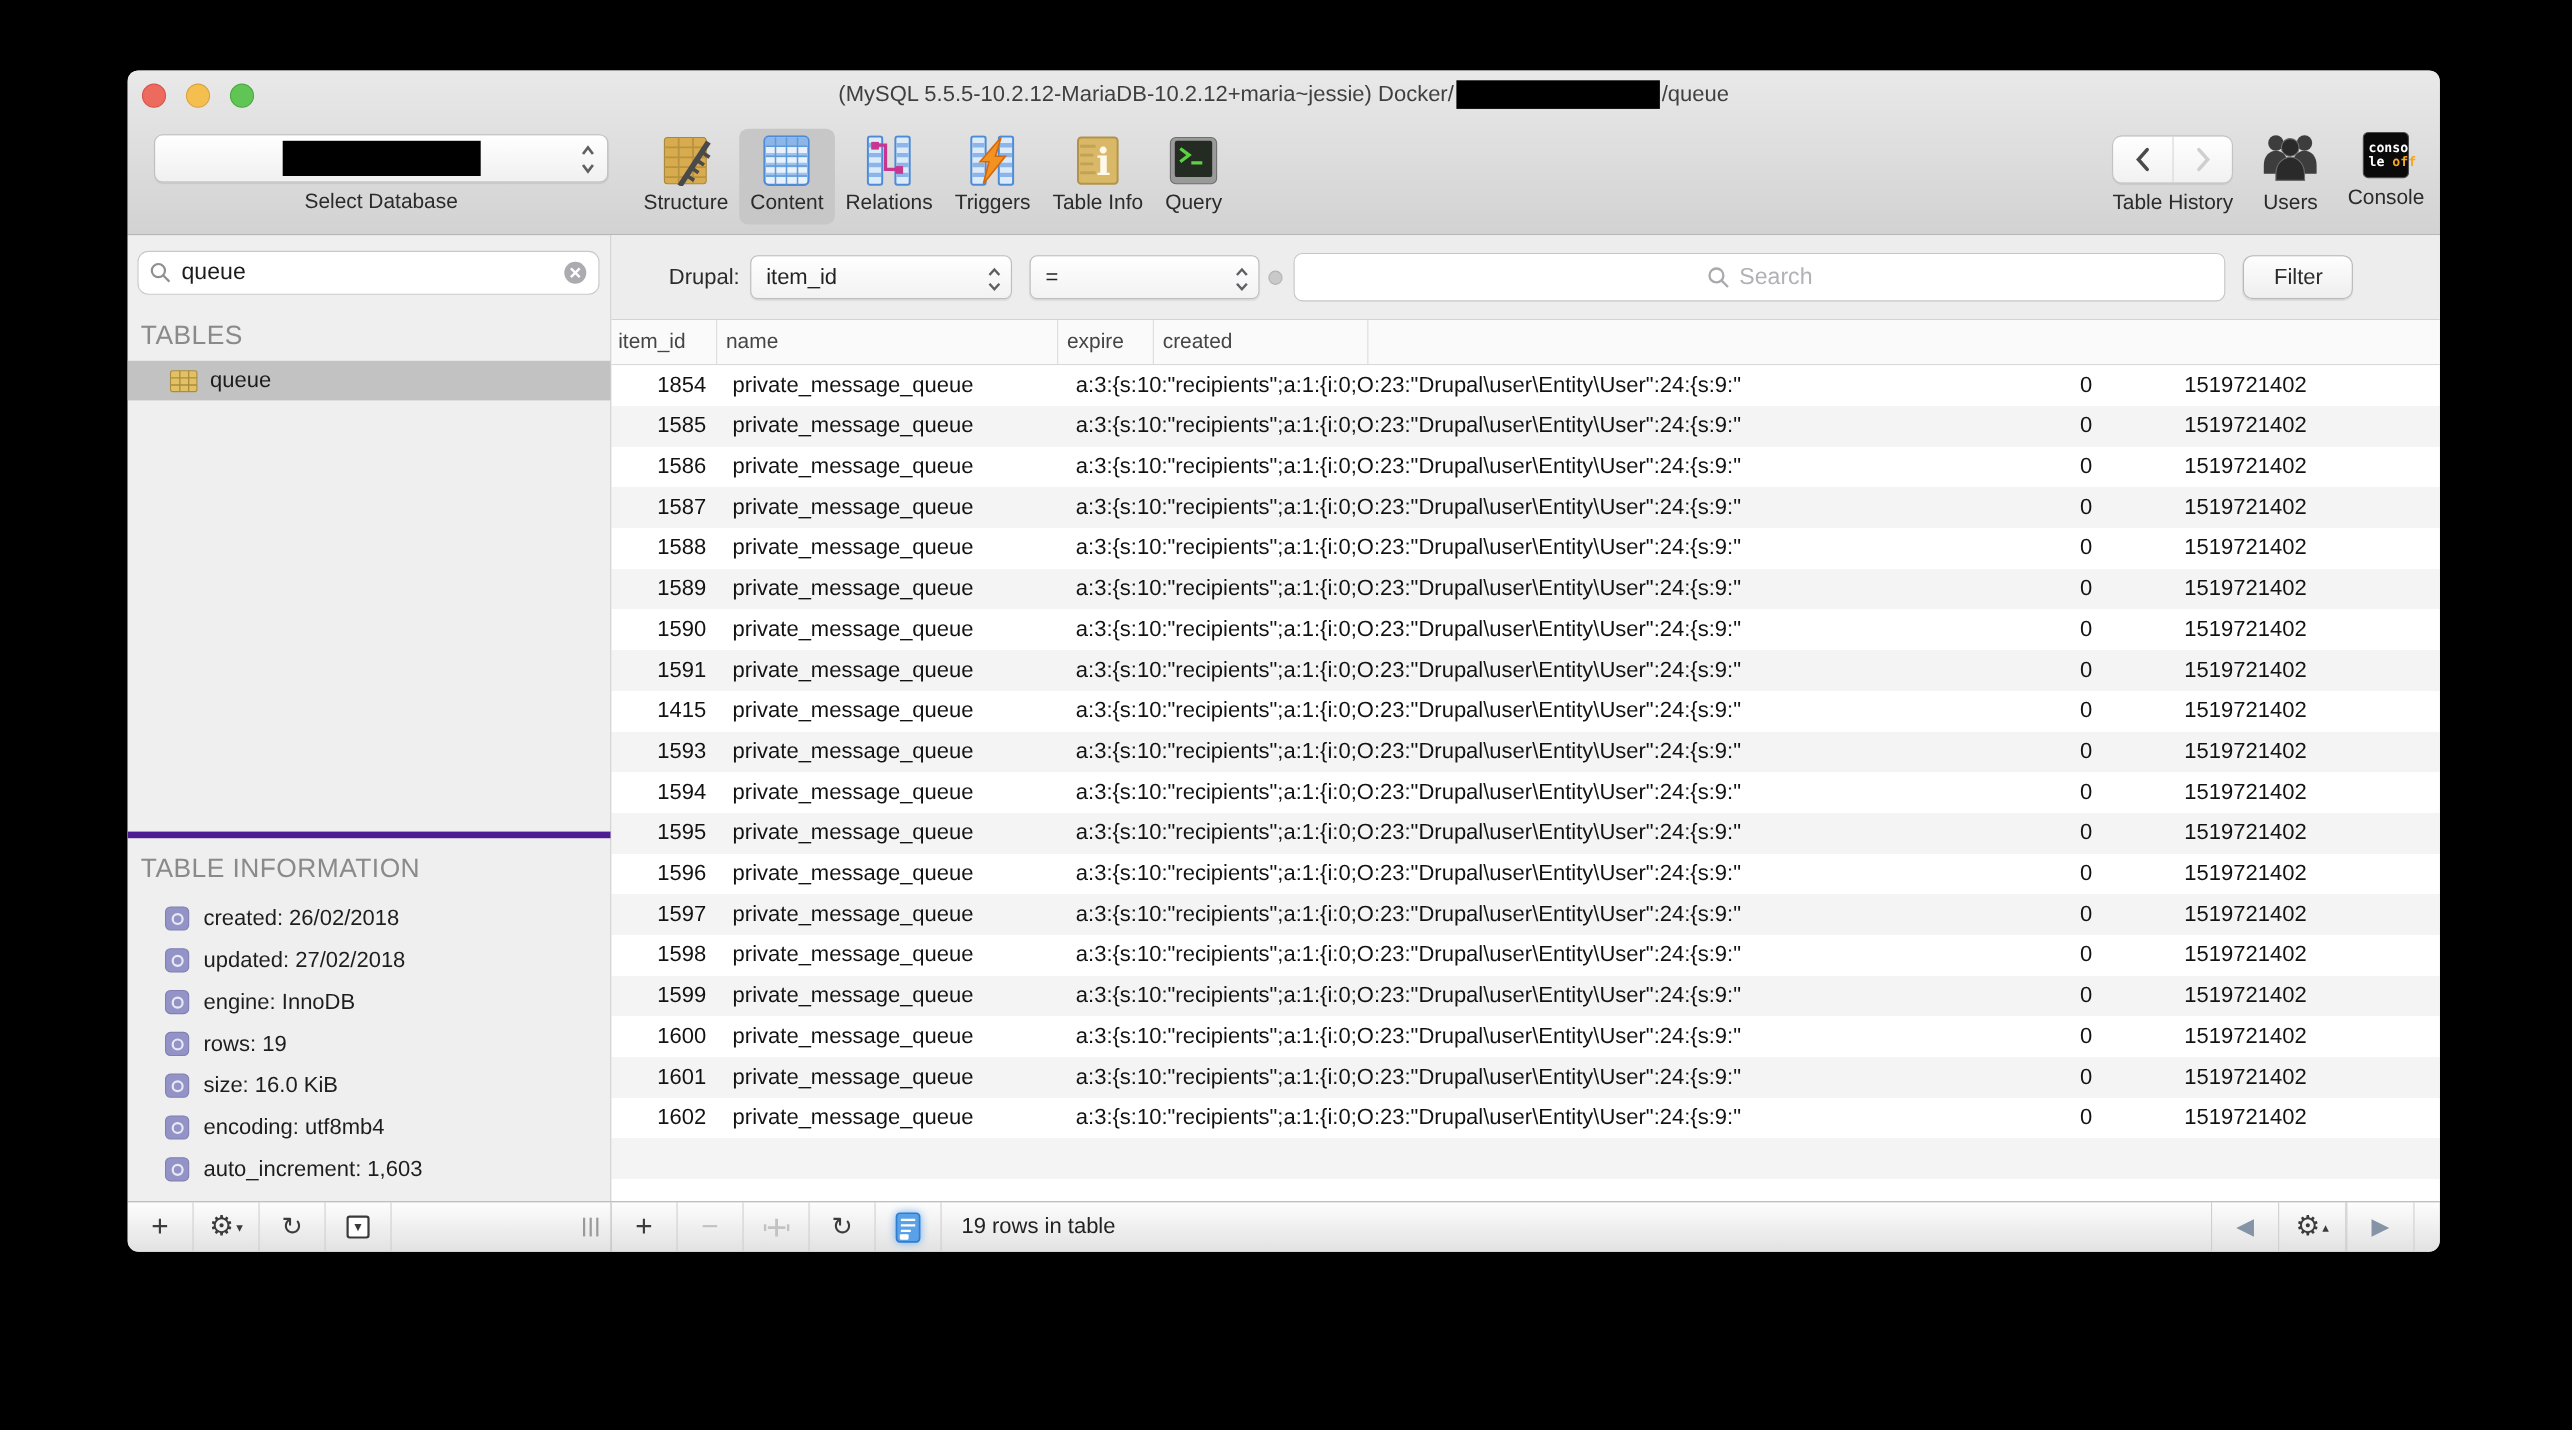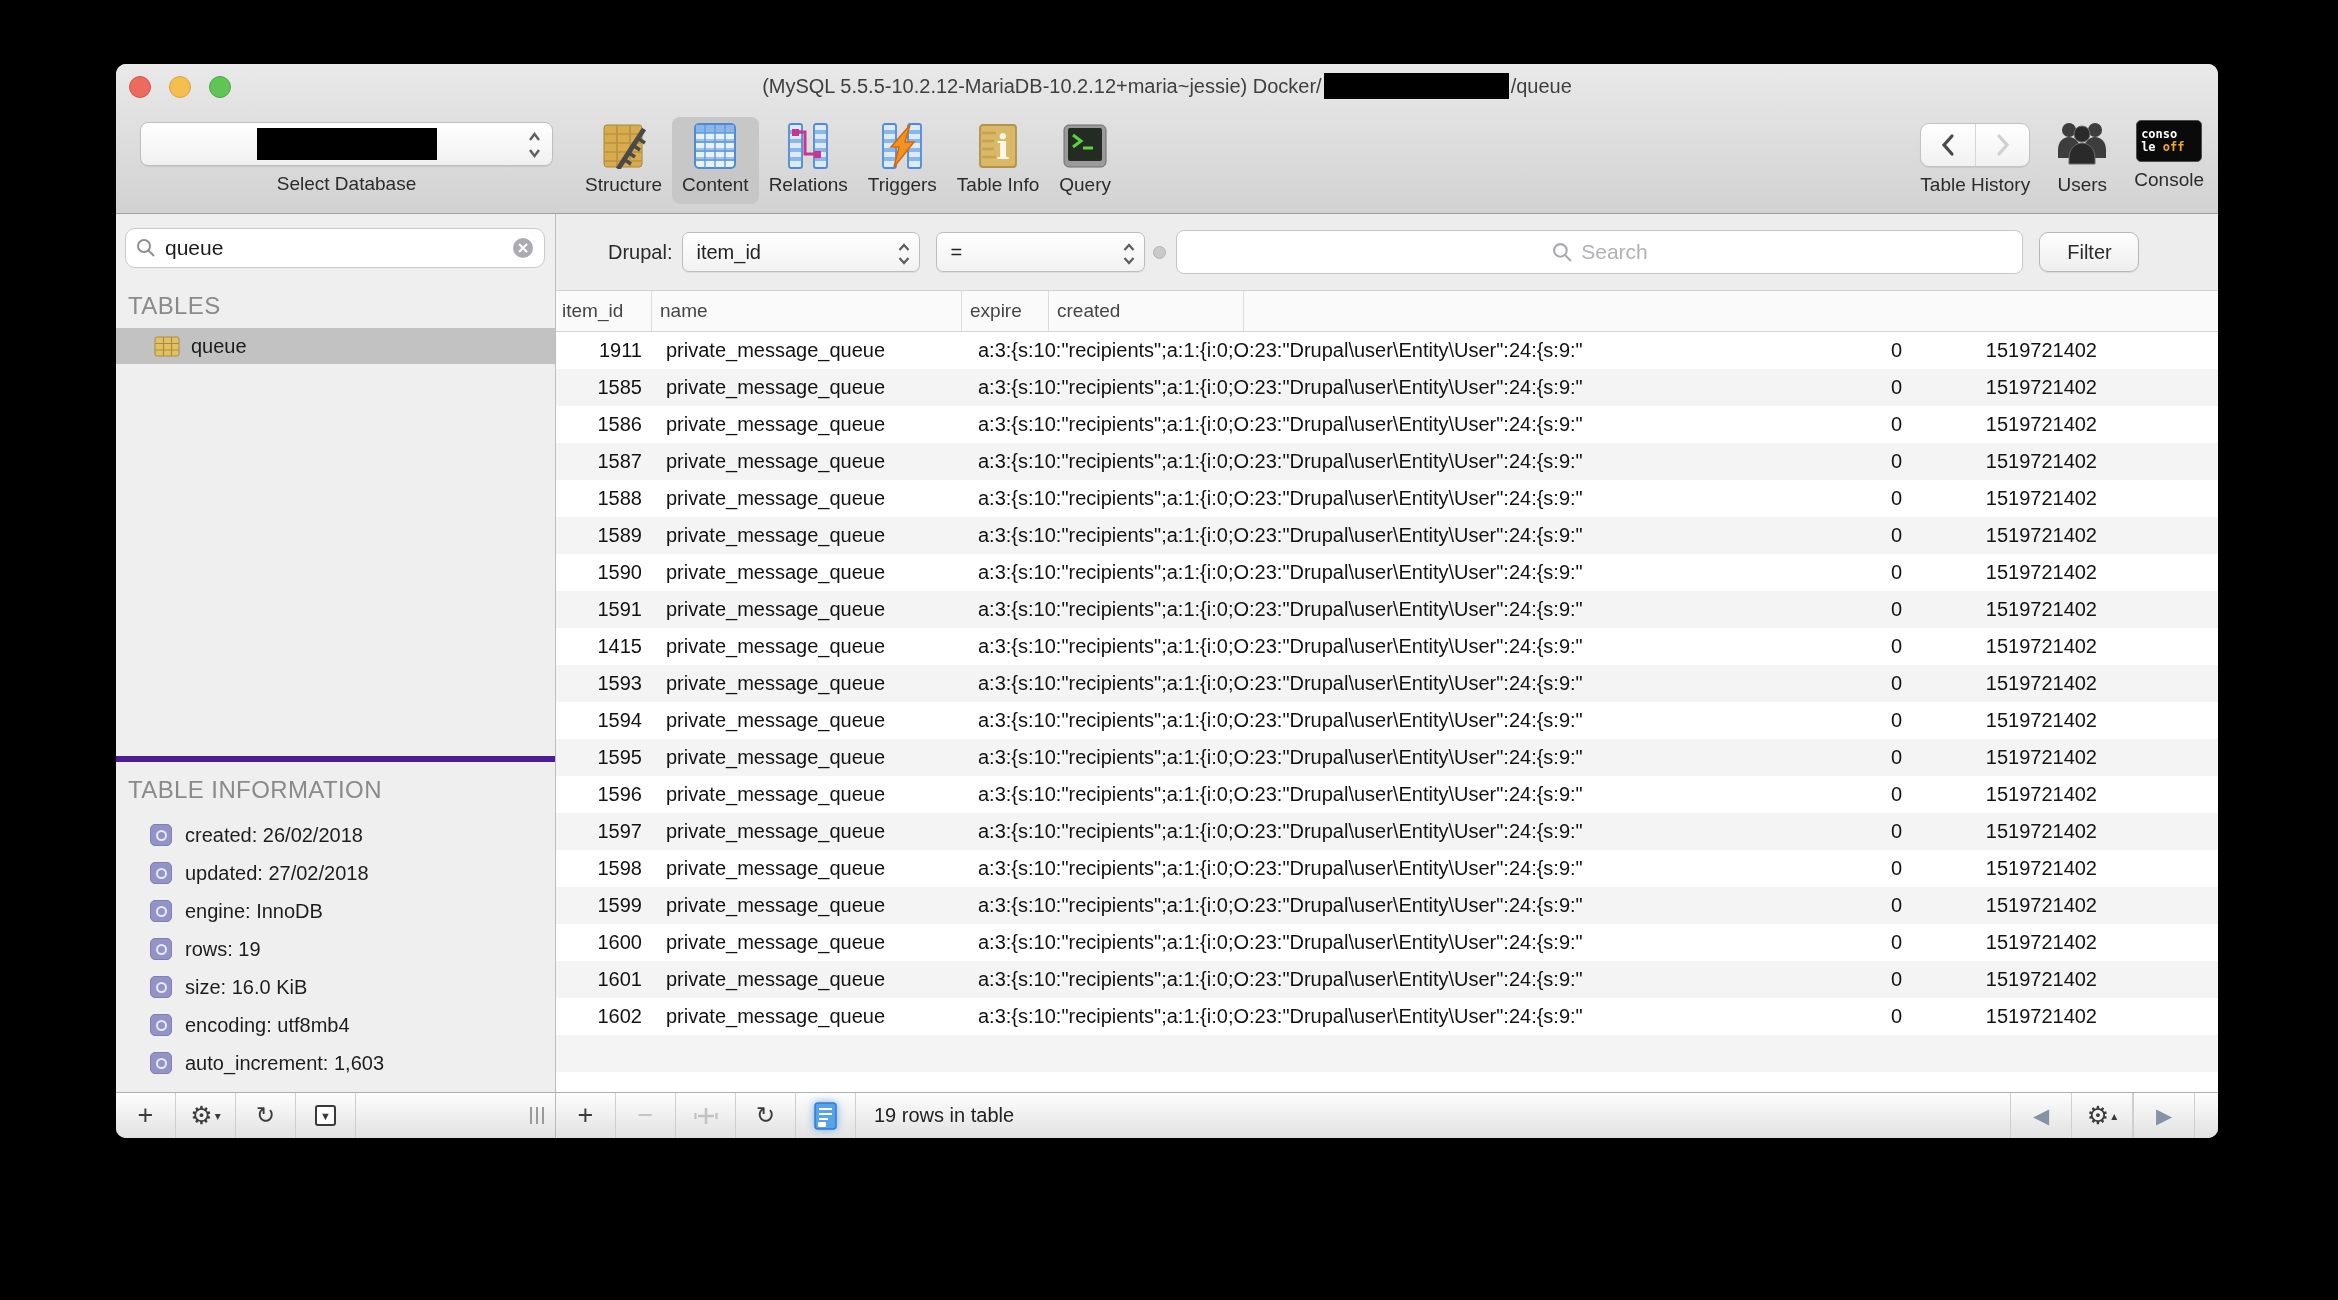--- a/index.html
+++ b/index.html
@@ -35,21 +35,21 @@
   .tb-item.selected{background:#c7c7c7;}
   .tb-item .tb-label{margin-top:5px;}
   .tb-icon{width:46px;height:46px;display:block;}
 
   .tb-right{margin-left:auto;display:flex;align-items:flex-start;gap:26px;margin-top:12px;}
   .tb-rgroup{display:flex;flex-direction:column;align-items:center;}
   .hist-seg{width:110px;height:44px;border:1px solid #c3c3c3;border-radius:9px;overflow:hidden;
      background:linear-gradient(#ffffff,#f1f1f1);display:flex;margin-top:3px;box-shadow:0 1px 1px rgba(0,0,0,.08);}
   .hist-btn{flex:1;display:flex;align-items:center;justify-content:center;}
   .hist-btn:first-child{border-right:1px solid #d6d6d6;}
-  .console-icon{width:66px;height:42px;background:#0a0a0a;border-radius:5px;border:1px solid #4c4c4c;
+  .console-icon{width:42px;height:42px;background:#0a0a0a;border-radius:5px;border:1px solid #4c4c4c;
      display:flex;flex-direction:column;align-items:flex-start;justify-content:center;padding-left:4px;
      font-family:"DejaVu Sans Mono",monospace;font-size:12px;line-height:13px;font-weight:bold;color:#fff;}
   .console-off{color:#f5a623;}
 
   
   .content{flex:1;display:flex;min-height:0;}
   .sidebar{width:440px;background:#efefef;border-right:1px solid #bdbdbd;display:flex;flex-direction:column;}
   .side-search{margin:14px 10px 0 9px;height:40px;background:#fff;border:1px solid #c9c9c9;border-radius:10px;
      display:flex;align-items:center;padding:0 10px;}
   .side-search .val{flex:1;font-size:21px;color:#1c1c1c;margin-left:9px;}
@@ -346,21 +346,21 @@
 
         <div class="grid-header" id="grid-header">
             <div class="cell c0">item_id</div>
             <div class="cell c1">name</div>
             <div class="cell c3">expire</div>
             <div class="cell c4">created</div>
             <div class="cell filler"></div>
           </div>
         <div class="grid-body" id="grid-body">
             <div class="row">
-              <div class="cell c0">1911</div>
+              <div class="cell c0">1854</div>
               <div class="cell c1">private_message_queue</div>
               <div class="cell c2">a:3:{s:10:"recipients";a:1:{i:0;O:23:"Drupal\user\Entity\User":24:{s:9:"</div>
               <div class="cell c3">0</div>
               <div class="cell c4">1519721402</div>
               <div class="cell filler"></div>
             </div>
             <div class="row">
               <div class="cell c0">1585</div>
               <div class="cell c1">private_message_queue</div>
               <div class="cell c2">a:3:{s:10:"recipients";a:1:{i:0;O:23:"Drupal\user\Entity\User":24:{s:9:"</div>

